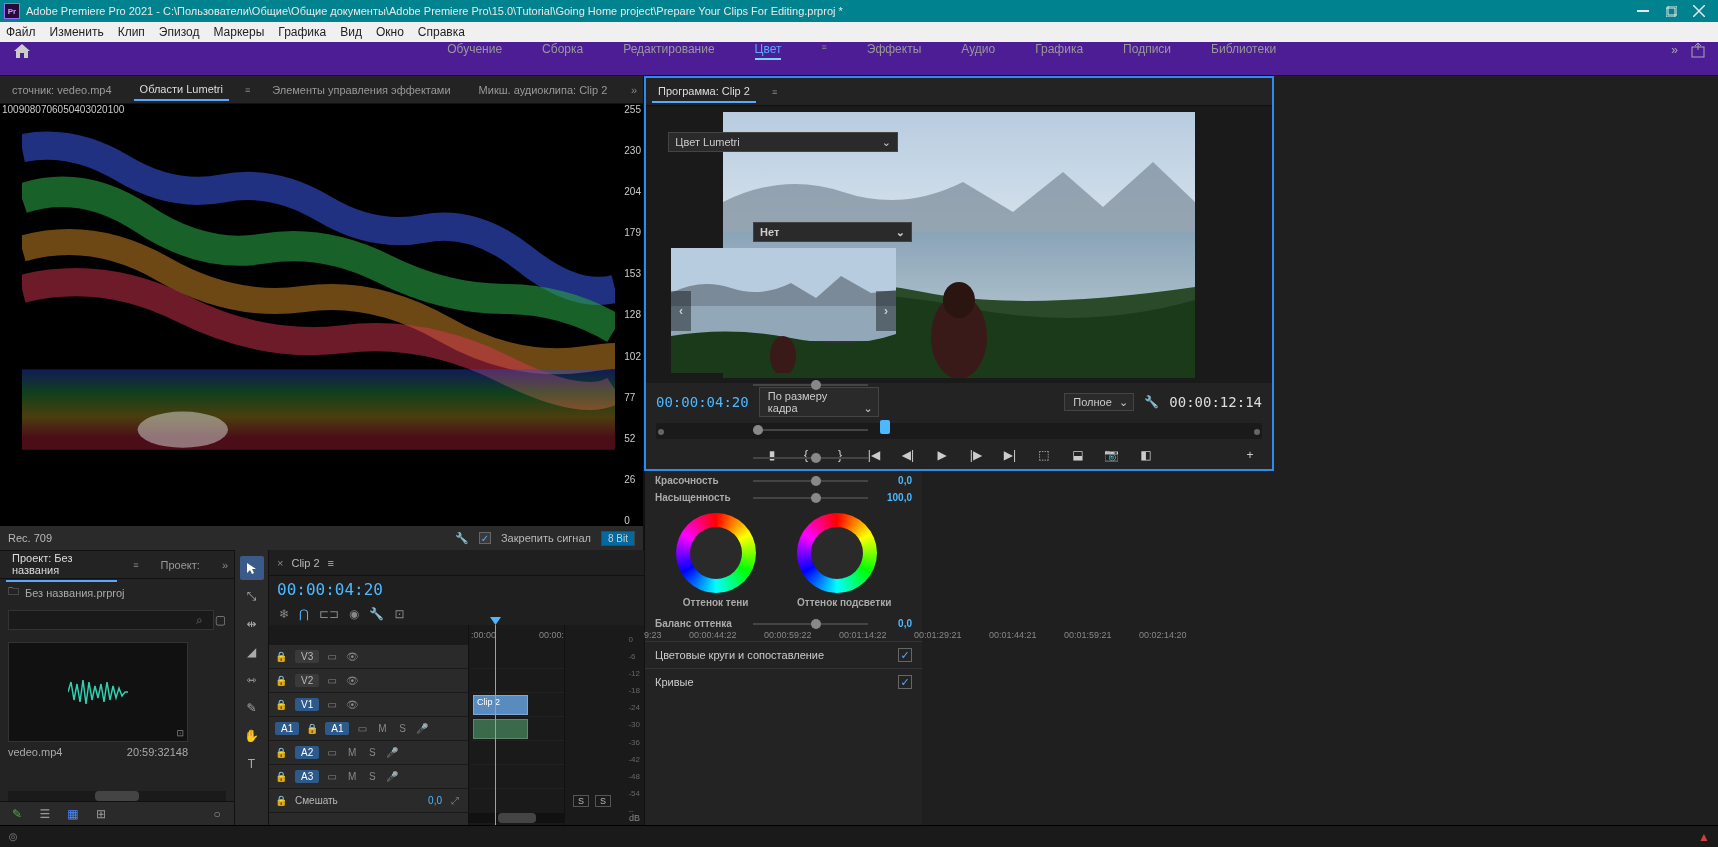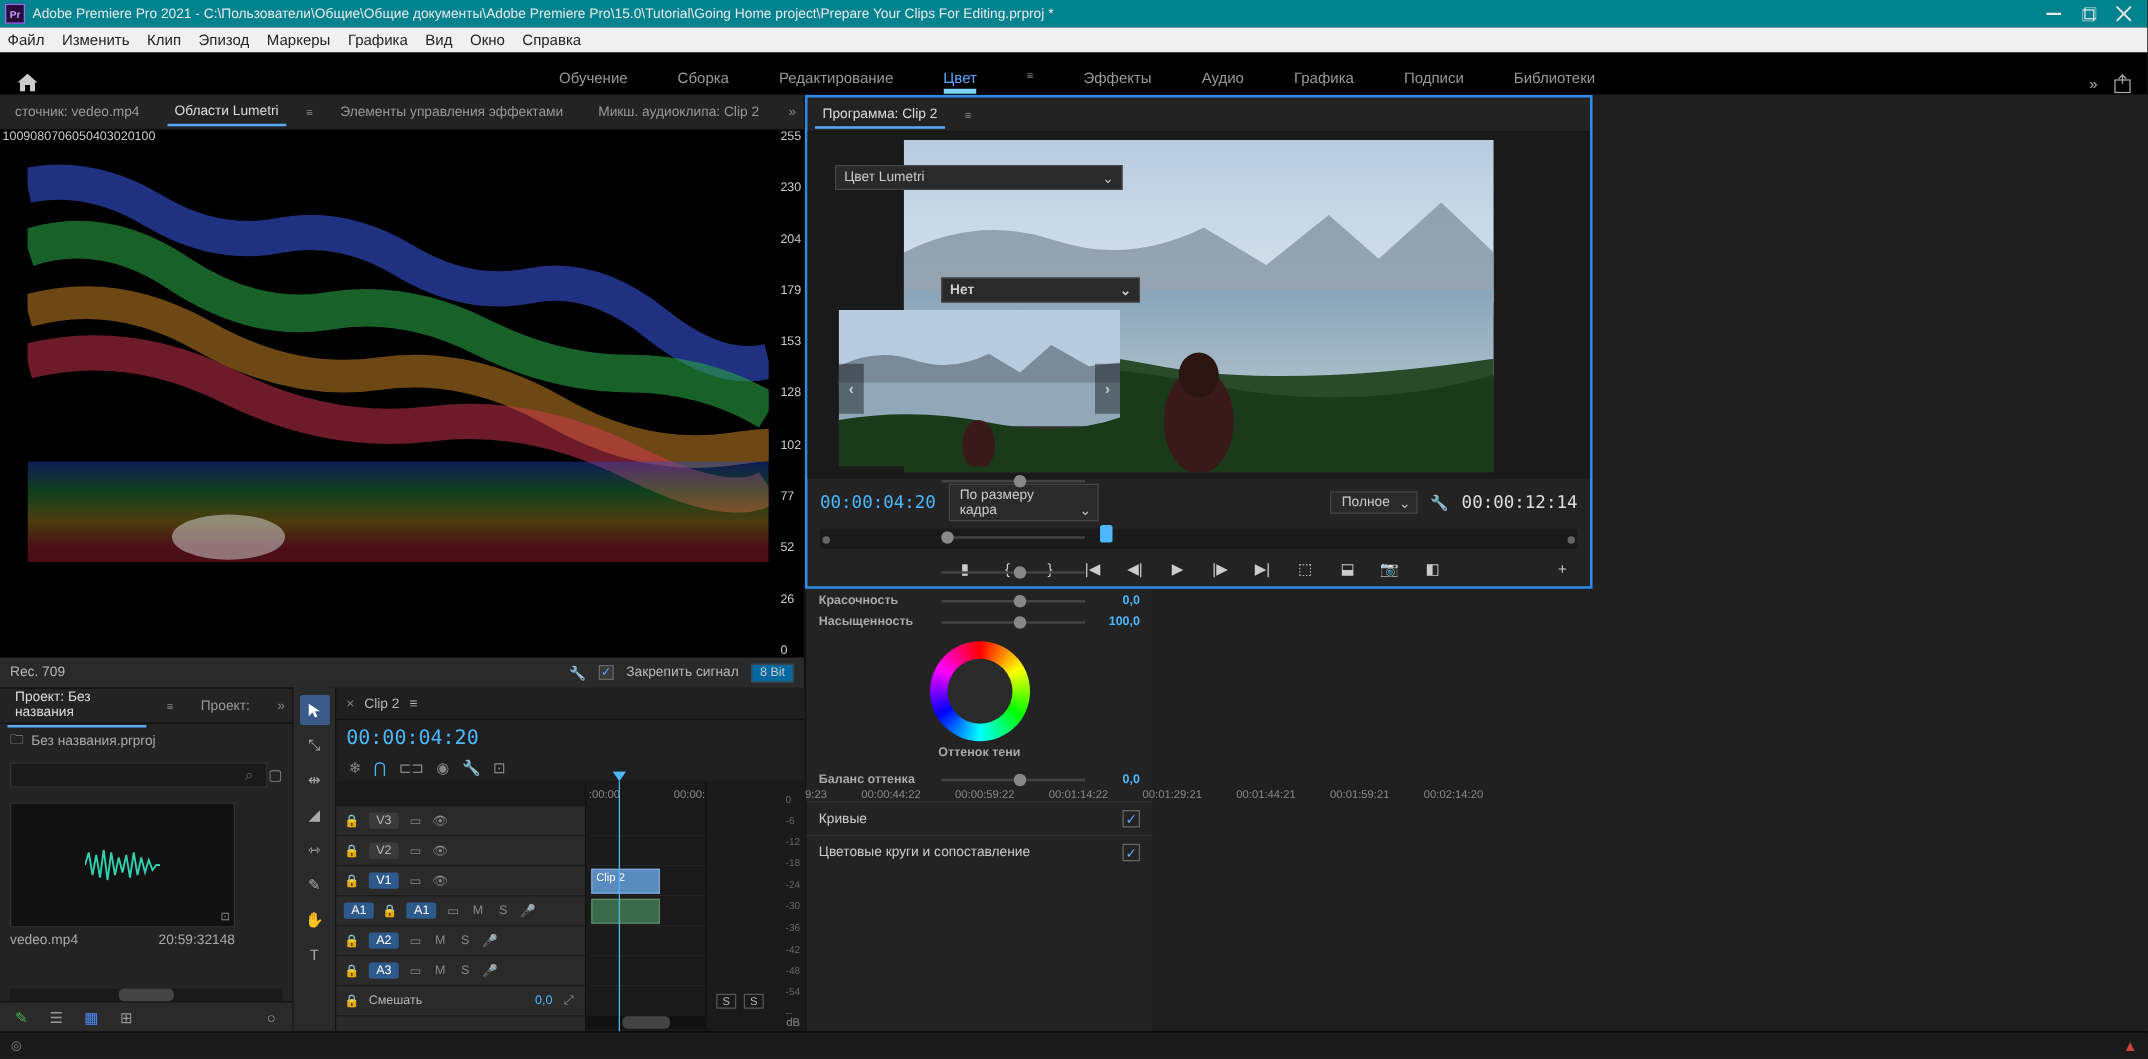--- a/index.html
+++ b/index.html
@@ -10,25 +10,25 @@
 .titlebar .pr-icon { width: 16px; height: 16px; background: #2a0a3a; border: 1px solid #9a6cff; display: inline-flex; align-items: center; justify-content: center; font-size: 8px; font-weight: bold; color: #c9a0ff; margin-right: 6px; }
 .titlebar .title { flex: 1; font-size: 11px; }
 .titlebar .win-controls { display: flex; gap: 14px; padding-right: 8px; }
 .titlebar .win-btn { width: 14px; height: 14px; display: flex; align-items: center; justify-content: center; cursor: pointer; }
 
 
 .menubar { background: #f0f0f0; height: 20px; display: flex; align-items: center; padding: 0 6px; gap: 14px; font-size: 12px; color: #222; }
 .menubar span { cursor: pointer; }
 
 
-.workspace-bar { background: #000000; height: 34px; display: flex; align-items: flex-end; padding: 0 12px; border-bottom: 1px solid #111; }
+.workspace-bar { background: #4c1d95; height: 34px; display: flex; align-items: flex-start; padding: 0 12px; border-bottom: 1px solid #111; }
 .home-icon { width: 20px; height: 18px; margin-right: 20px; }
 .workspace-tabs { flex: 1; display: flex; justify-content: center; gap: 40px; }
 .workspace-tabs span { color: #999; cursor: pointer; font-size: 12px; }
-.workspace-tabs span.active { color: #5aa9ff; border-bottom: 4px solid #7dd3fc; padding-bottom: 2px; }
+.workspace-tabs span.active { color: #5aa9ff; border-bottom: 2px solid #7dd3fc; padding-bottom: 2px; }
 .workspace-right { display: flex; gap: 12px; align-items: center; }
 
 
 .main { display: flex; height: calc(847px - 22px - 20px - 34px - 22px); }
 
 
 .left-col { width: 644px; display: flex; flex-direction: column; }
 
 
 .scope-panel { flex: 1; background: #232323; display: flex; flex-direction: column; border-right: 1px solid #111; }
@@ -591,36 +591,40 @@
         <div class="slider-track">
             <div class="slider-knob" style="left:50%"></div>
           </div>
         <span class="slider-val">100,0</span>
       </div>
       <div class="wheels">
         <div class="wheel">
           <div class="wheel-circle"></div>
           <div class="wheel-lbl">Оттенок тени</div>
         </div>
+        <div class="wheel">
+          <div class="wheel-circle"></div>
+          <div class="wheel-lbl">Оттенок подсветки</div>
+        </div>
       </div>
       <div class="slider-row">
         <span class="lbl">Баланс оттенка</span>
         <div class="slider-track">
             <div class="slider-knob" style="left:50%"></div>
           </div>
         <span class="slider-val">0,0</span>
       </div>
     </div>
 
     <div class="section-head">
+      <span>Цветовые круги и сопоставление</span>
+      <span class="check-sm on"></span>
+    </div>
+    <div class="section-head">
       <span>Кривые</span>
-      <span class="check-sm on"></span>
-    </div>
-    <div class="section-head">
-      <span>Цветовые круги и сопоставление</span>
       <span class="check-sm on"></span>
     </div>
   </div>
 </div>
 
 <div class="statusbar">
   <span style="color:#666">⊚</span>
   <span class="warn">▲</span>
 </div>
 

